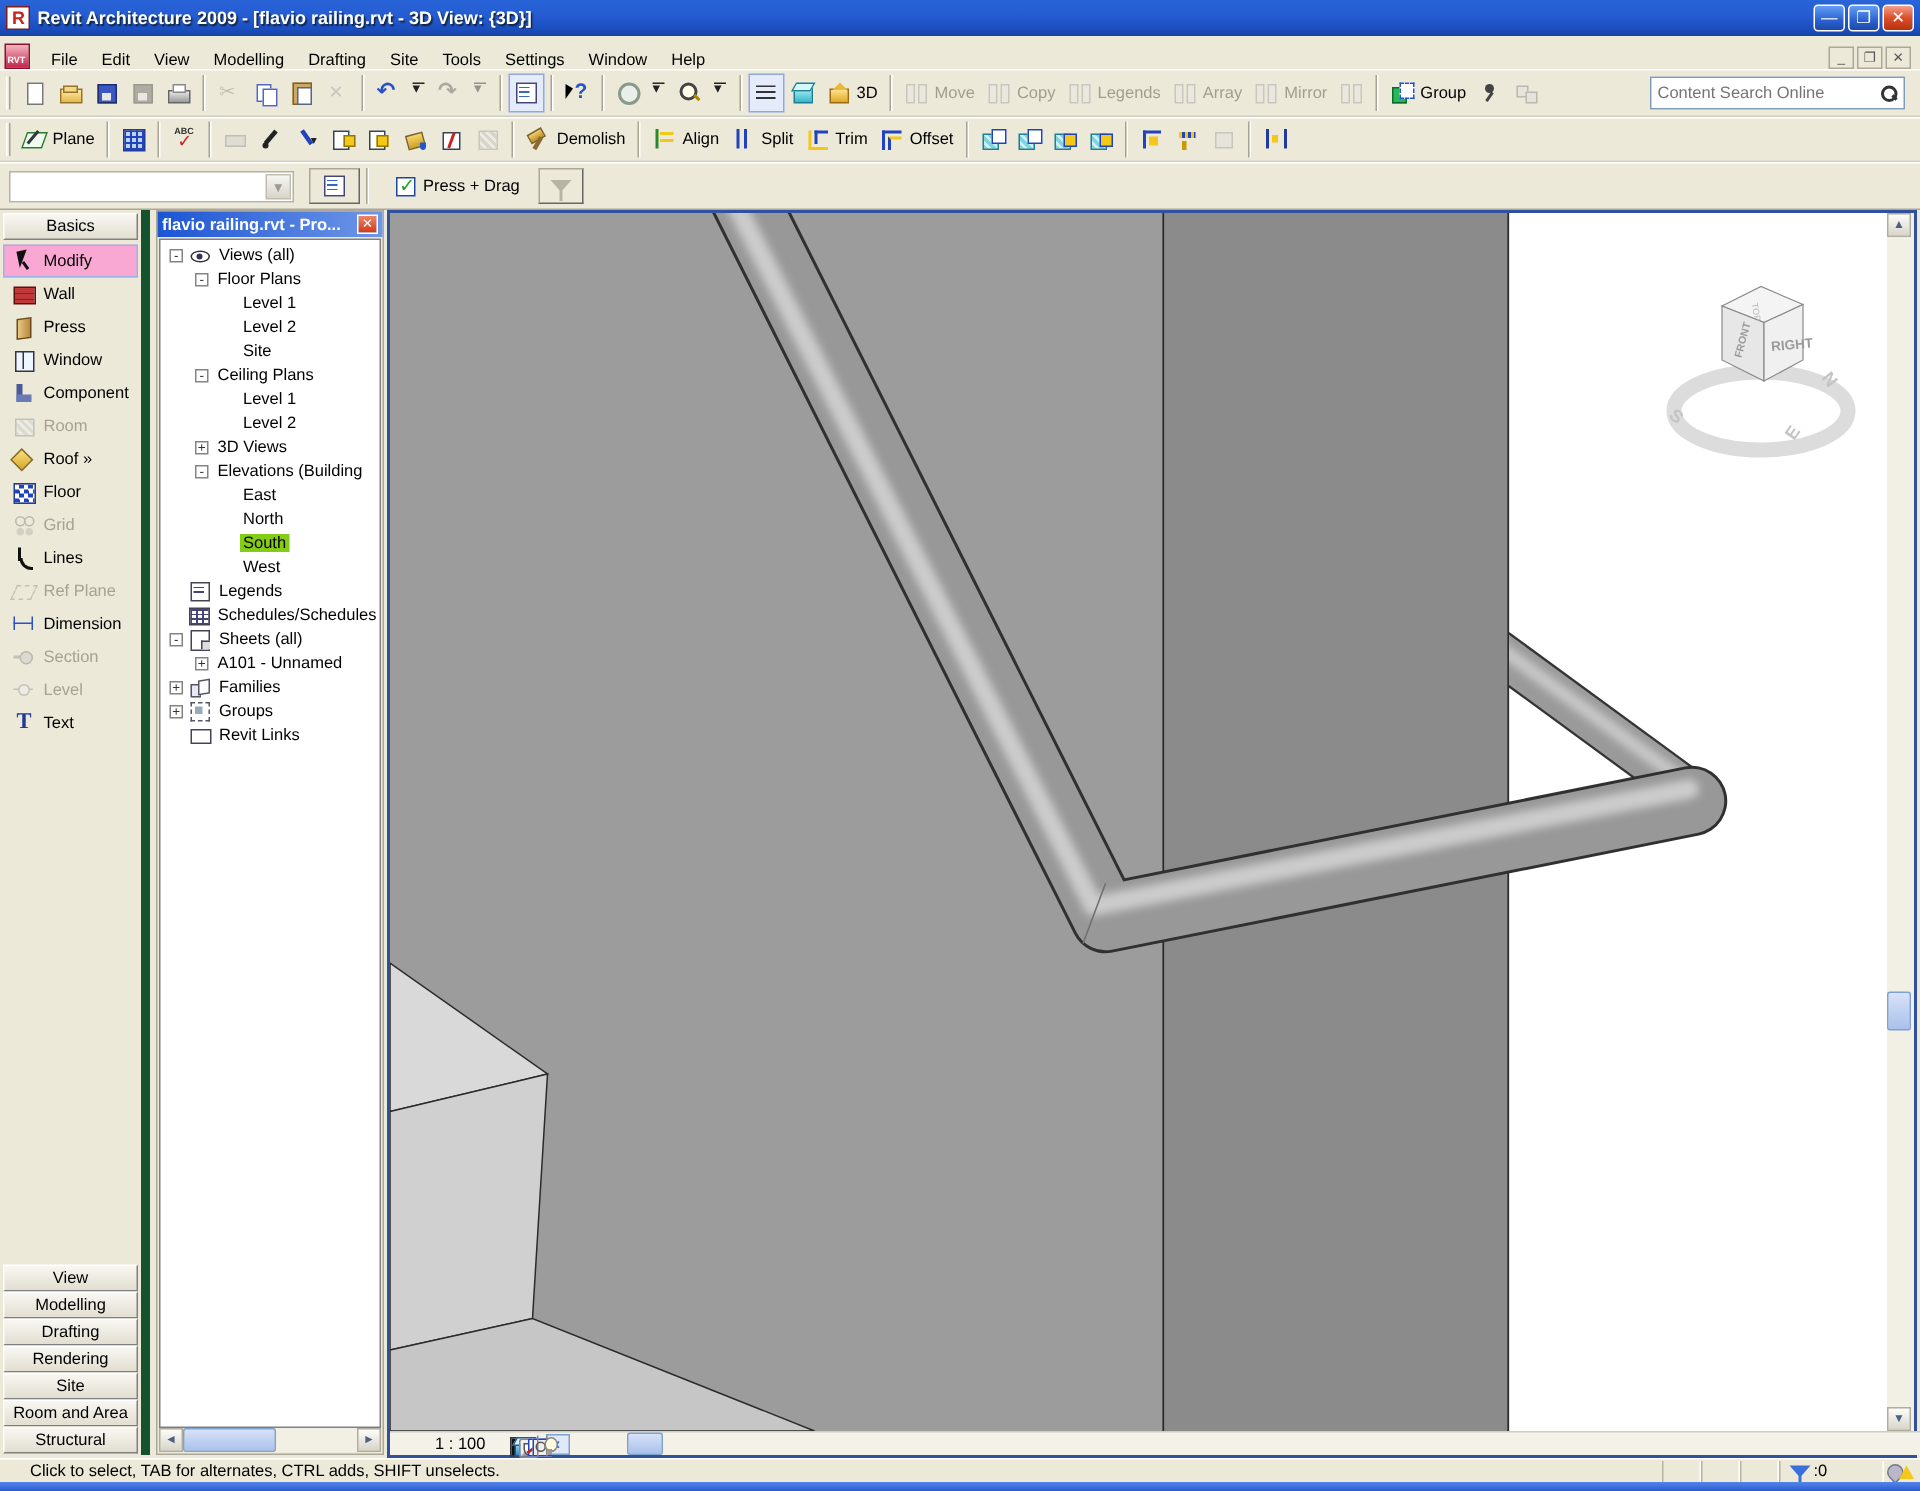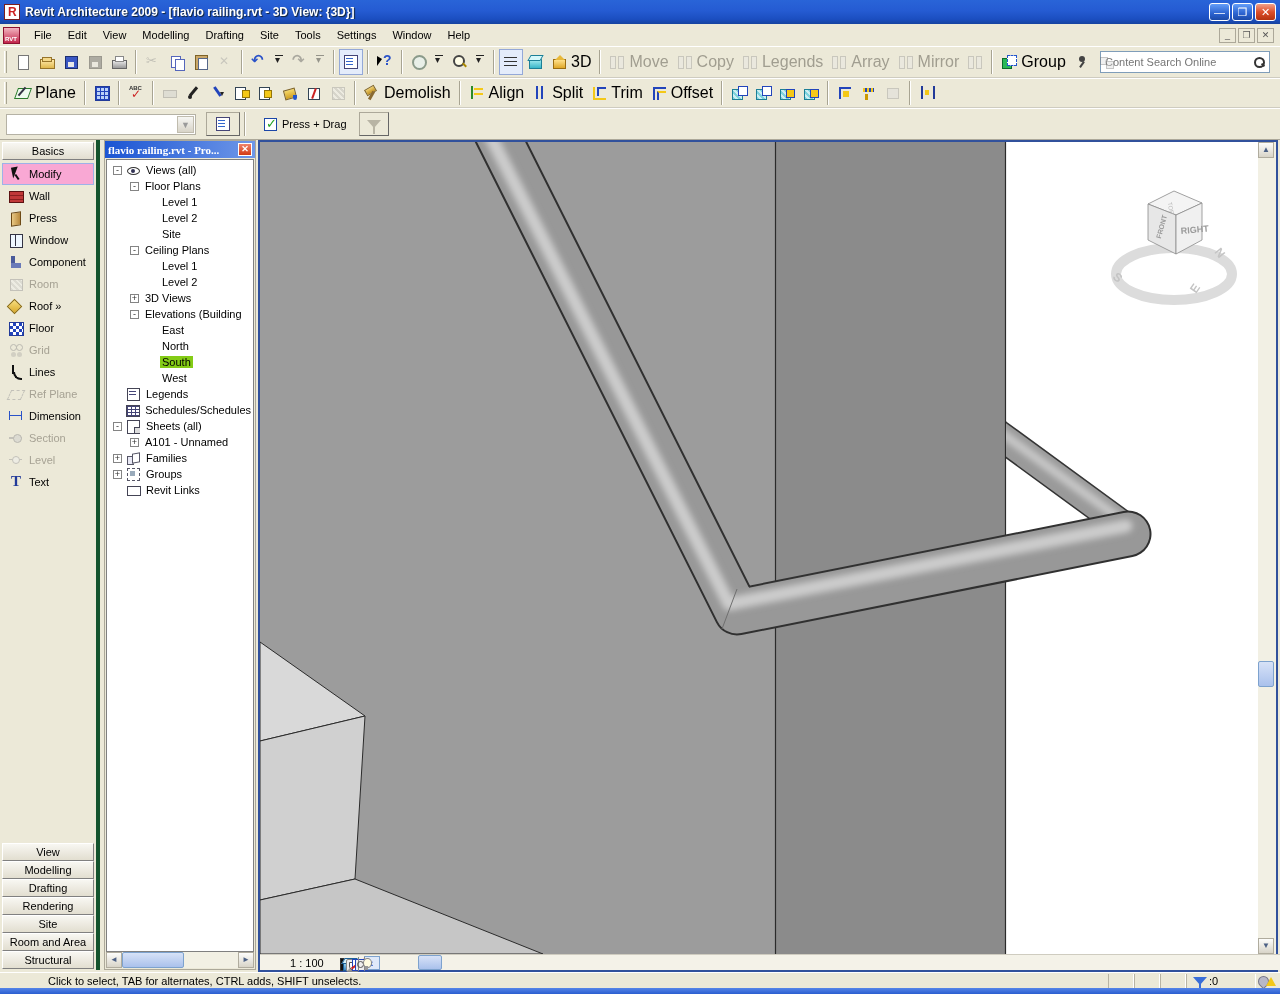--- a/index.html
+++ b/index.html
@@ -16,21 +16,21 @@
     font-weight:bold; font-size:12px; color:#c22; }
   #titlebar .ttl { color:#fff; font-weight:bold; font-size:12px;
     text-shadow:1px 1px 1px #123; white-space:nowrap; overflow:hidden; flex:1; }
   .winbtn { width:21px; height:18px; margin-left:2px; border-radius:3px;
     border:1px solid #fff; color:#fff; font-size:11px; line-height:16px; text-align:center;
     background:linear-gradient(180deg,#639df8,#2b62cf 60%,#1c4aa8); }
   .winbtn.close { background:linear-gradient(180deg,#f0a08a,#dd4e2a 50%,#b5320f); }
 
   
   #menubar { position:absolute; left:0; top:24px; width:1280px; height:23px;
-    background:#ece9d8; border-bottom:1px solid #d8d4c8; display:flex; align-items:center; }
+    background:#ece9d8; border-bottom:1px solid #d8d4c8; display:flex; align-items:flex-end; }
   #menubar .rvticon { width:17px; height:17px; margin:0 6px 0 3px;
     background:linear-gradient(180deg,#f3b4c0,#c2254a); border:1px solid #8c1030; position:relative; }
   #menubar .rvticon::before { content:"RVT"; position:absolute; left:1px; bottom:1px;
     font-size:6px; font-weight:bold; color:#fff; }
   .mi { padding:3px 8px; }
   #mdibtns { margin-left:auto; display:flex; padding-right:6px; }
   .mdib { width:17px; height:15px; margin-left:2px; border:1px solid #aca899; background:#ece9d8;
     color:#555; font-size:9px; line-height:13px; text-align:center; }
 
   
@@ -38,21 +38,21 @@
     border-top:1px solid #fff; border-bottom:1px solid #cfccc0;
     display:flex; align-items:center; padding-left:2px; }
   #tb1 { top:46px; height:32px; }
   #tb2 { top:78px; height:30px; }
   .grip { width:3px; height:22px; margin:0 4px 0 2px;
     border-left:1px solid #fff; border-right:1px solid #a8a492; }
   .sep { width:2px; height:24px; margin:0 4px;
     border-left:1px solid #a8a492; border-right:1px solid #fff; }
   button.tb { border:1px solid transparent; background:transparent; display:flex;
     align-items:center; gap:4px; padding:2px 3px; height:26px;
-    font-family:inherit; font-size:16px; }
+    font-family:inherit; font-size:11px; }
   button.tb.boxed { border:1px solid #94a8d8; background:#e4ecfb; }
   button.tb.dis { opacity:.95; }
   .dis .ic { filter:grayscale(1) opacity(.45); }
   .dis .tlbl { color:#9d9a8d; }
   .tlbl { white-space:nowrap; }
   #searchwrap { position:absolute; right:10px; top:4px; width:170px; height:22px;
     background:#fff; border:1px solid #7f9db9; display:flex; align-items:center; }
   #searchwrap input { flex:1; border:0; outline:0; padding:2px 4px; font-size:11px;
     font-family:inherit; color:#9a9a9a; background:transparent; }
   .mag { width:12px; height:12px; position:relative; margin-right:4px; }
@@ -190,21 +190,21 @@
     border-right-color:#666; border-bottom-color:#666; background:#ece9d8;
     display:flex; align-items:center; justify-content:center; }
   .funnel { width:0; height:0; border-left:7px solid transparent; border-right:7px solid transparent;
     border-top:8px solid #b8b4a4; position:relative; }
   .funnel::after { content:""; position:absolute; left:-1px; top:-1px; width:2px; height:7px; background:#b8b4a4; }
   .funnel.blue { border-top-color:#3a6ed8; }
   .funnel.blue::after { background:#3a6ed8; }
 
   
   #sidebar { position:absolute; left:0; top:140px; width:100px; height:830px; background:#ece9d8;
-    border-right:4px solid #14532d; }
+    border-right:6px solid #14532d; }
   .sbtab { height:18px; border:1px solid #fff; border-right-color:#808080; border-bottom-color:#808080;
     background:linear-gradient(#f8f7f2,#e2deD0); text-align:center; line-height:16px; font-size:11px; }
   #sbheader { margin:2px 2px 3px 2px; }
   .sbitem { height:22px; display:flex; align-items:center; gap:5px; padding-left:5px;
     border:1px solid transparent; margin:0 2px; }
   .sbitem.sel { background:#f9a8d4; border:1px solid #9db2e8; }
   .sbitem.dis { color:#a6a294; }
   .sbitem.dis .sic { filter:grayscale(1) opacity(.5); }
   #sbtabs { position:absolute; left:0; bottom:0; width:100%; padding:0 2px 1px 2px; }
   .sic { display:inline-block; width:16px; height:16px; position:relative; flex:0 0 auto; }
@@ -241,21 +241,21 @@
   .sic-level::before { left:1px; top:7px; width:13px; height:1px; background:#999; }
   .sic-level::after { left:4px; top:4px; width:6px; height:6px; border:1px solid #999; background:#eee;
     border-radius:50%; }
   .sic-text::before { content:"T"; left:3px; top:-1px; font-family:"Liberation Serif",serif;
     font-size:15px; font-weight:bold; color:#223a99; }
 
   
   #browser { position:absolute; left:104px; top:140px; width:152px; height:830px;
     background:#ece9d8; border:1px solid #aca899; }
   #btitle { height:17px; background:linear-gradient(90deg,#1b55d3,#6f97e8);
-    color:#fff; font-weight:bold; font-size:11px; padding:1px 3px; display:flex; align-items:center;font-family:Liberation Serif, serif; }
+    color:#fff; font-weight:bold; font-size:11px; padding:1px 3px; display:flex; align-items:center; }
   #btitle .t { flex:1; white-space:nowrap; overflow:hidden; }
   #bclose { width:14px; height:13px; background:linear-gradient(#f0836a,#d33a14); border:1px solid #fff;
     color:#fff; font-size:9px; font-weight:bold; text-align:center; line-height:11px; }
   #btree { position:absolute; left:1px; right:1px; top:18px; bottom:17px; background:#fff;
     border:1px solid #808080; overflow:hidden; padding-top:2px; }
   .trow { height:16px; display:flex; align-items:center; white-space:nowrap; }
   .trow.hl .tlabel { background:#84cc16; }
   .texp { width:9px; height:9px; border:1px solid #848484; background:#fff; font-size:9px;
     line-height:7px; text-align:center; margin-right:4px; flex:0 0 auto; color:#333; }
   .tspacer { width:13px; flex:0 0 auto; }
@@ -322,21 +322,21 @@
     border-radius:50%; }
   .vic-lightbulb::after { left:6px; top:9px; width:3px; height:4px; background:#999; }
   #vchev { width:16px; height:14px; margin:0 2px; background:#dfe9fa; border:1px solid #7da2ce;
     color:#2255cc; font-weight:bold; text-align:center; line-height:12px; font-size:11px; }
   #vbar .track { flex:1; height:16px; position:relative; }
   #vbar .sthumb { position:absolute; left:36px; top:0px; width:24px; height:15px; }
 
   
   #statusbar { position:absolute; left:0; top:972px; width:1280px; height:16px; background:#ece9d8;
     border-top:1px solid #fff; display:flex; align-items:center; }
-  #statusbar .msg { padding-left:20px; flex:1; white-space:nowrap; overflow:hidden;margin-left:28px; }
+  #statusbar .msg { padding-left:20px; flex:1; white-space:nowrap; overflow:hidden; }
   .scell { height:14px; border-left:1px solid #b8b4a4; border-right:1px solid #fff; width:26px; }
   #filtercell { display:flex; align-items:center; gap:2px; width:70px; padding-left:6px; }
   #satellite { width:20px; height:14px; position:relative; margin-right:4px; }
   #satellite::before { content:""; position:absolute; left:2px; top:2px; width:9px; height:9px;
     background:#b8b8c8; border:1px solid #778; border-radius:50% 50% 0 50%; transform:rotate(45deg); }
   #satellite::after { content:""; position:absolute; right:0; top:3px; width:0; height:0;
     border-left:5px solid transparent; border-right:5px solid transparent; border-bottom:9px solid #f4c818; }
   #taskstrip { position:absolute; left:0; top:988px; width:1280px; height:6px;
     background:linear-gradient(180deg,#5585e8,#2a5ed0); }
 </style>

